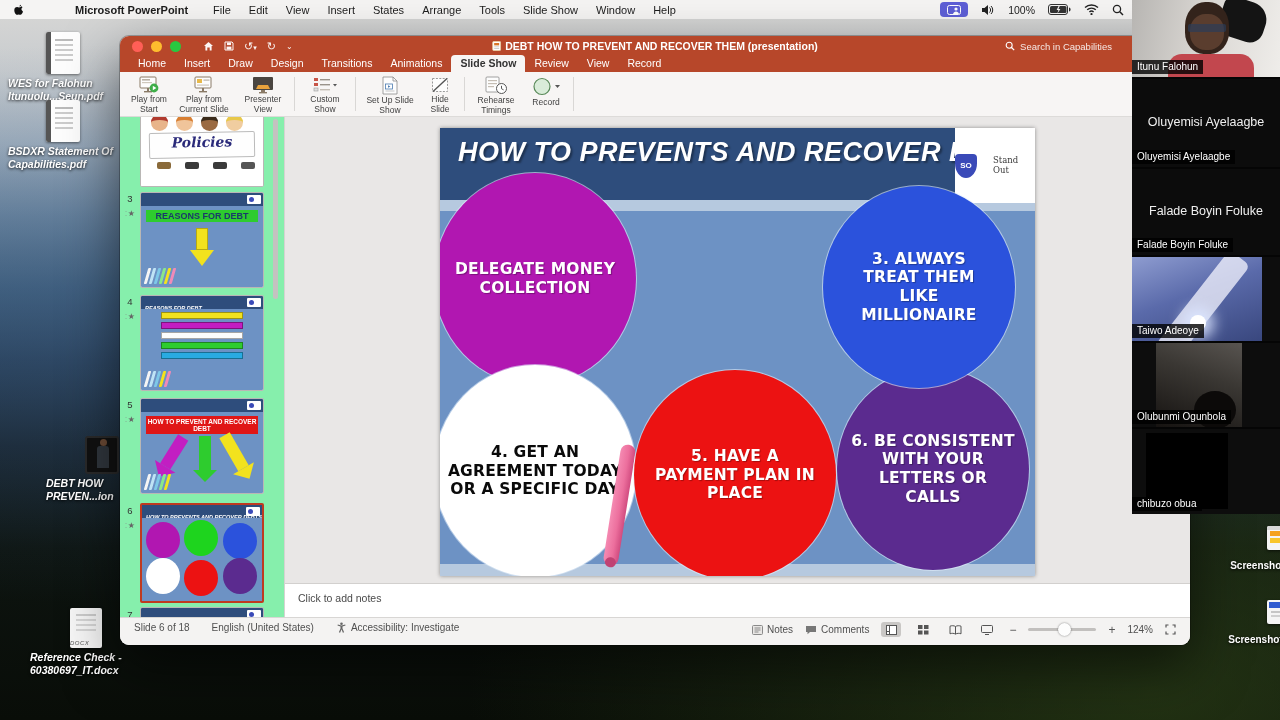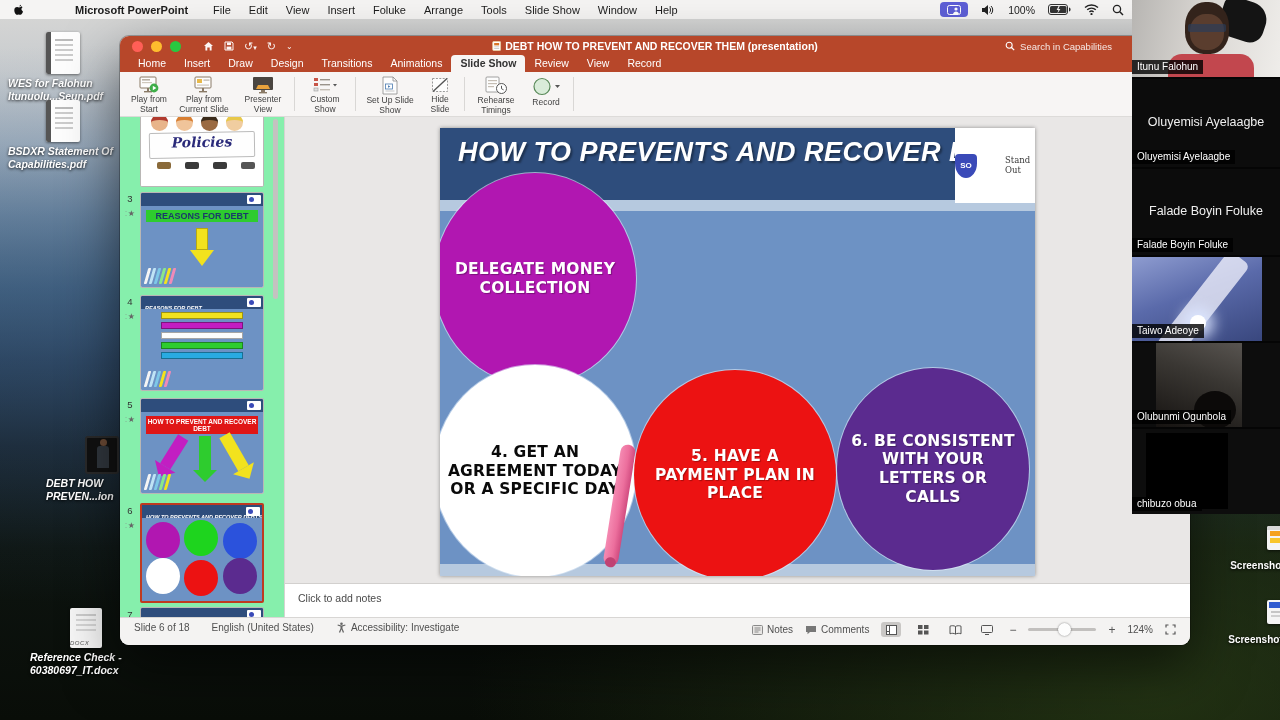--- a/index.html
+++ b/index.html
@@ -93,21 +93,21 @@
   .mc { position:absolute; width:34px; height:36px; border-radius:50%; }
 
   
   #rightcol { flex:1; display:flex; flex-direction:column; }
   #editor { height:466px; background:#e9e7e6; position:relative; }
   #canvas { position:absolute; left:155px; top:11px; width:595px; height:448px; background:#6d92c4; box-shadow:0 0 4px rgba(0,0,0,.4); overflow:hidden; }
   #slide-title-band { position:absolute; left:0; top:0; width:100%; height:72px; background:#2e4d7c; }
   #slide-title { position:absolute; left:18px; top:9px; font-size:27px; font-weight:800; font-style:italic; color:#fff; letter-spacing:.5px; text-shadow:2px 2px 2px rgba(0,0,0,.35); white-space:nowrap; }
   #lightstrip-top { position:absolute; left:0; top:72px; width:100%; height:11px; background:#b6c9df; }
   #lightstrip-bot { position:absolute; left:0; bottom:0; width:100%; height:12px; background:#b6c9df; }
-  #logo-box { position:absolute; right:0; top:0; width:80px; height:75px; background:#fff; display:flex; align-items:center; justify-content:space-between; gap:8px; }
+  #logo-box { position:absolute; right:0; top:0; width:80px; height:75px; background:#fff; display:flex; align-items:center; justify-content:flex-start; gap:16px; }
   #logo-box .shield { width:22px; height:24px; background:#3a4ab8; border-radius:4px 4px 50% 50%/4px 4px 60% 60%; display:flex; align-items:center; justify-content:center; color:#fff; font-size:8px; font-weight:bold; }
   #logo-box .ltxt { font-family:"DejaVu Serif",serif; font-size:8.5px; color:#3a3a3a; width:30px; line-height:1.1; }
   .circ { position:absolute; border-radius:50%; display:flex; align-items:center; justify-content:center; text-align:center;
     font-family:"DejaVu Sans",sans-serif; font-weight:bold; font-size:15.5px; line-height:1.2; letter-spacing:.2px;
     box-shadow:0 0 0 1px rgba(225,238,252,.6); }
   .circ span { display:block; }
   .ctext-white { color:#fff; text-shadow:1px 1px 1px rgba(0,0,0,.3); }
   .ctext-black { color:#0a0a0a; }
   #chalk { position:absolute; left:172px; top:316px; width:15px; height:122px; border-radius:8px; transform:rotate(9deg);
     background:linear-gradient(90deg,#f58ab2 0%,#ec6f9d 55%,#d14b7f 100%); }
@@ -167,21 +167,21 @@
     <svg width="13" height="14" viewBox="0 0 17 17">
         <path fill="#111" d="M11.6 4.6c-.9 0-1.9.55-2.45.55-.6 0-1.5-.52-2.5-.52C4.7 4.63 3 6.3 3 8.75c0 2.9 2.1 6.1 3.6 6.1.7 0 1.25-.47 2.15-.47.9 0 1.32.47 2.15.47 1.55 0 3.4-3.3 3.4-4.55-1.25-.6-1.95-1.65-1.95-2.95 0-1.15.6-2.05 1.45-2.6-.65-.72-1.55-1.15-2.2-1.15z"></path>
         <path fill="#111" d="M9.9 4.1c.95-.1 2-1.05 1.9-2.35-.95.1-2.05.95-1.9 2.35z"></path>
       </svg>
   </span>
   <span class="appname">Microsoft PowerPoint</span>
   <span class="mitem">File</span>
   <span class="mitem">Edit</span>
   <span class="mitem">View</span>
   <span class="mitem">Insert</span>
-  <span class="mitem">Foluke</span>
+  <span class="mitem">States</span>
   <span class="mitem">Arrange</span>
   <span class="mitem">Tools</span>
   <span class="mitem">Slide Show</span>
   <span class="mitem">Window</span>
   <span class="mitem">Help</span>
   <span class="spacer"></span>
   <span class="ricons">
     <span class="mirror-btn">
       <svg width="14" height="10" viewBox="0 0 14 10">
           <rect x="0.5" y="0.5" width="13" height="9" rx="2" fill="none" stroke="#fff"></rect>
@@ -542,20 +542,23 @@
           <div class="circ ctext-white" style="left:397px; top:240px; width:192px; height:202px; background:#5b2b8f;">
             <span style="width:165px;">6. BE CONSISTENT WITH YOUR LETTERS OR CALLS</span>
           </div>
           <div class="circ ctext-black" style="left:-6px; top:237px; width:202px; height:212px; background:#ffffff;">
             <span style="width:180px;">4. GET AN AGREEMENT TODAY OR A SPECIFIC DAY</span>
           </div>
           <div id="chalk"></div>
           <div class="circ ctext-white" style="left:194px; top:242px; width:202px; height:210px; background:#ec1212;">
             <span style="width:160px;">5. HAVE A PAYMENT PLAN IN PLACE</span>
           </div>
+          <div class="circ ctext-white" style="left:383px; top:58px; width:192px; height:202px; background:#2b52dc;">
+            <span style="width:150px;">3. ALWAYS TREAT THEM LIKE MILLIONAIRE</span>
+          </div>
         </div>
         <div id="ed-scroll"></div>
       </div>
       <div id="notesbar">
         <span>Click to add notes</span>
       </div>
     </div>
   </div>
 
   <div id="statusbar">

